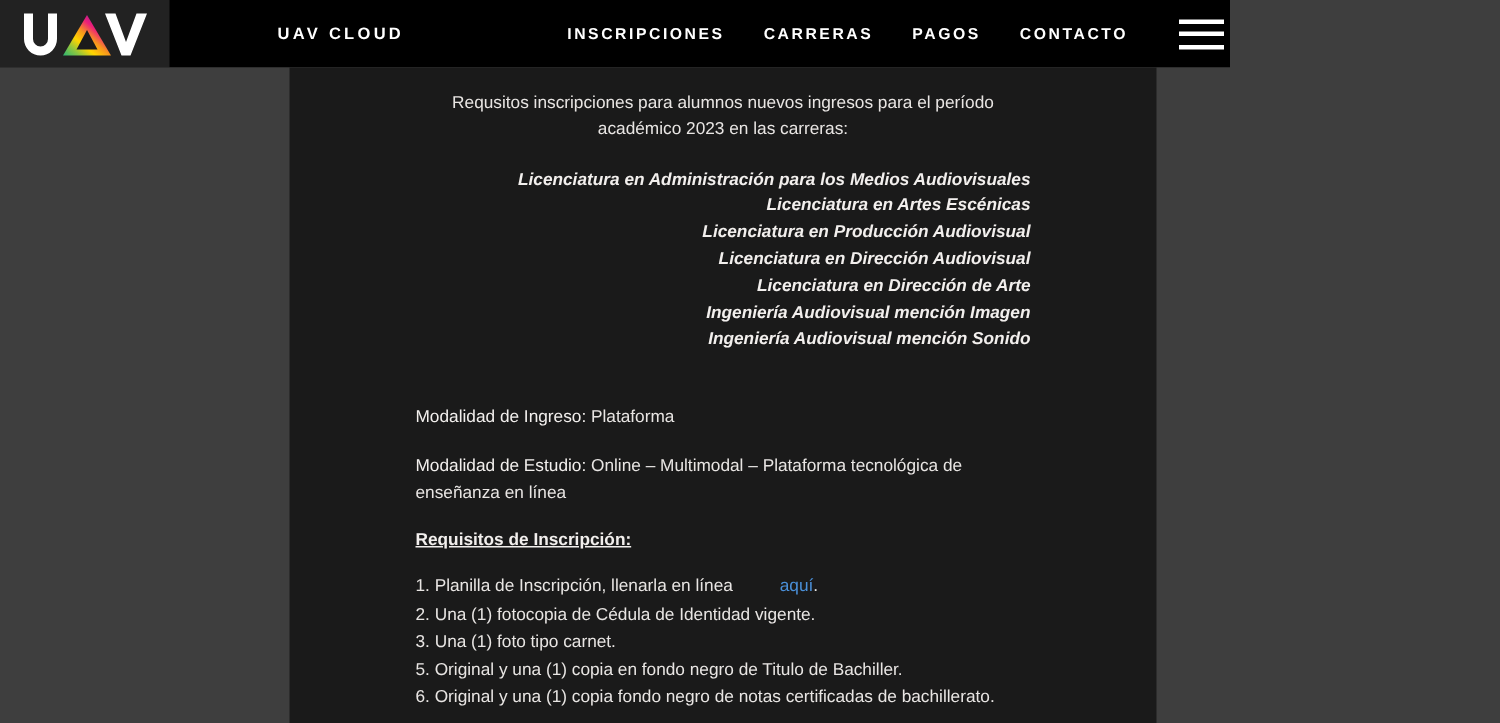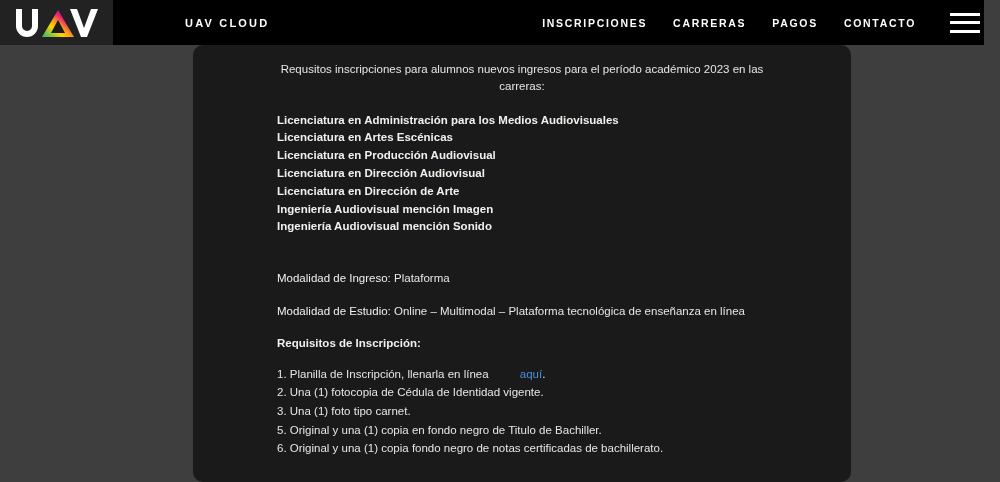--- a/index.html
+++ b/index.html
@@ -10,21 +10,21 @@
     width: 1000px;
     height: 482px;
     background: #3e3e3e;
     font-family: "Liberation Sans", sans-serif;
     overflow: hidden;
   }
 
   
   .site-header {
     position: relative;
-    width: 984px;
+    width: 820px;
     height: 45px;
     background: #000000;
     display: flex;
     align-items: center;
   }
   .logo-block {
     width: 113px;
     height: 45px;
     background: #222222;
     display: flex;
@@ -80,42 +80,42 @@
   .page-body {
     position: relative;
     width: 1000px;
     height: 437px;
     background: #3e3e3e;
   }
   .content-column {
     position: absolute;
     left: 193px;
     top: 0;
-    width: 658px;
+    width: 578px;
     height: 437px;
     background: #1a1a1a;
     color: #e8e5e3;
-    border-radius: 10px;
   }
   .inner {
     padding: 16px 84px 0 84px;
   }
 
   .intro-line {
     text-align: center;
     font-size: 11.5px;
     line-height: 1.5;
     color: #e8e5e3;
     margin: 0 0 16px 0;
   }
   .careers-list {
     list-style: none;
     margin: 0 0 34px 0;
     padding: 0;
-    text-align: left;
+    text-align: right;
+    font-style: italic;
   }
   .careers-list li {
     font-size: 11.5px;
     font-weight: bold;
     line-height: 1.55;
     color: #f2efed;
     white-space: nowrap;
   }
 
   .field-row {
@@ -126,20 +126,21 @@
   }
   .field-row .field-label {
     font-weight: normal;
     color: #f2efed;
   }
   .section-heading {
     font-size: 11.5px;
     font-weight: bold;
     color: #f2efed;
     margin: 0 0 16px 0;
+    text-decoration: underline;
   }
 
   .req-list {
     list-style: none;
     margin: 0 0 16px 0;
     padding: 0;
   }
   .req-list li {
     font-size: 11.5px;
     line-height: 1.62;

